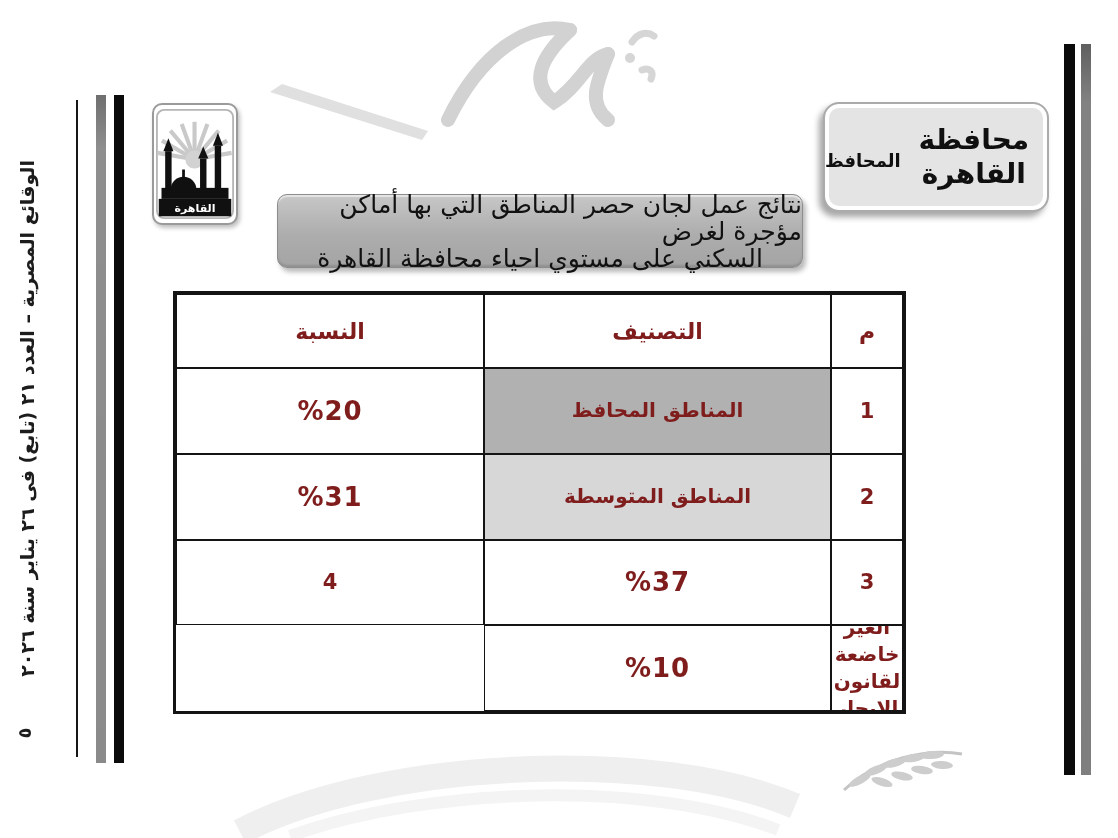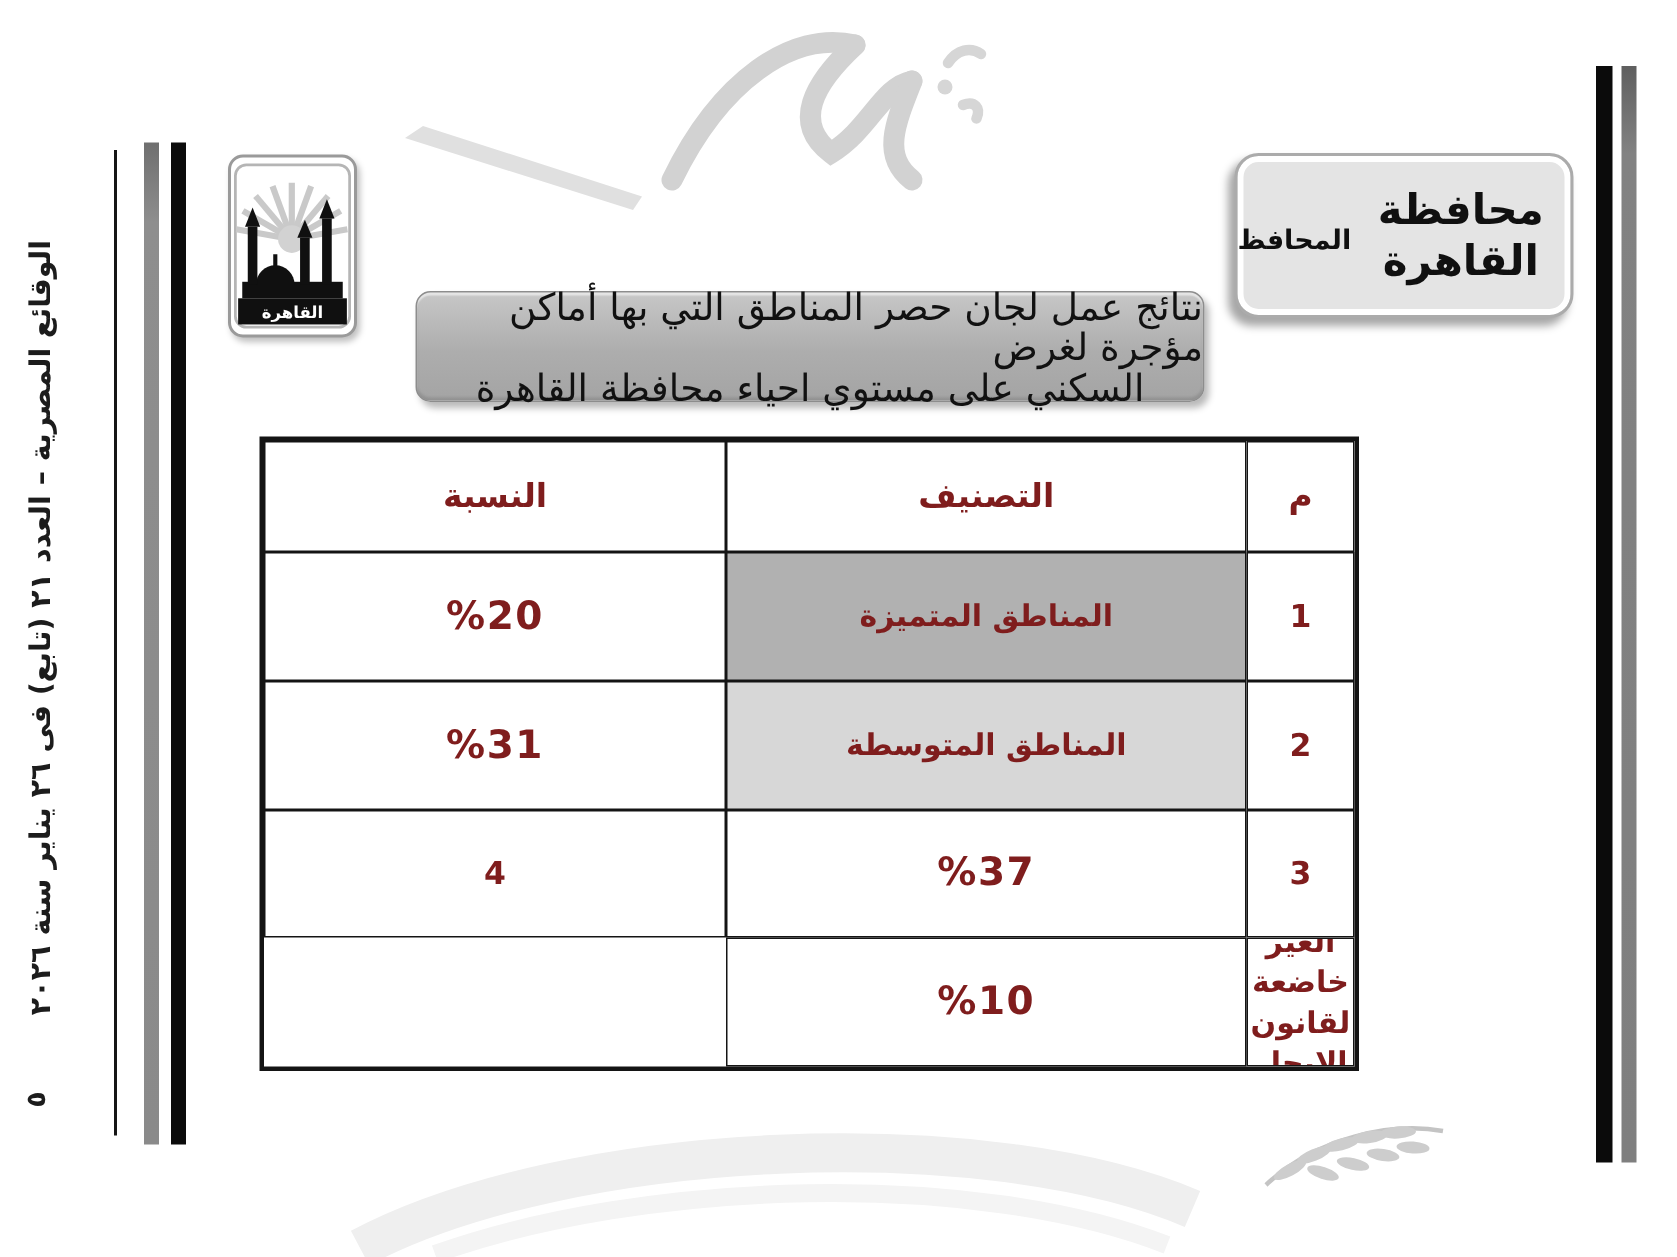--- a/index.html
+++ b/index.html
@@ -161,21 +161,21 @@
     <div>نتائج عمل لجان حصر المناطق التي بها أماكن مؤجرة لغرض</div>
     <div>السكني على مستوي احياء محافظة القاهرة</div>
   </div>
 
   <div class="tbl">
     <div class="cell hdr">م</div>
     <div class="cell hdr">التصنيف</div>
     <div class="cell hdr">النسبة</div>
 
     <div class="cell idx">1</div>
-    <div class="cell cls" style="background:#b1b1b1">المناطق المتميزة</div>
+    <div class="cell cls" style="background:#b1b1b1">المناطق المحافظ</div>
     <div class="cell pct">%20</div>
 
     <div class="cell idx">2</div>
     <div class="cell cls" style="background:#d7d7d7">المناطق المتوسطة</div>
     <div class="cell pct">%31</div>
 
     <div class="cell idx">3</div>
     <div class="cell pct">%37</div>
 
     <div class="cell idx">4</div>

